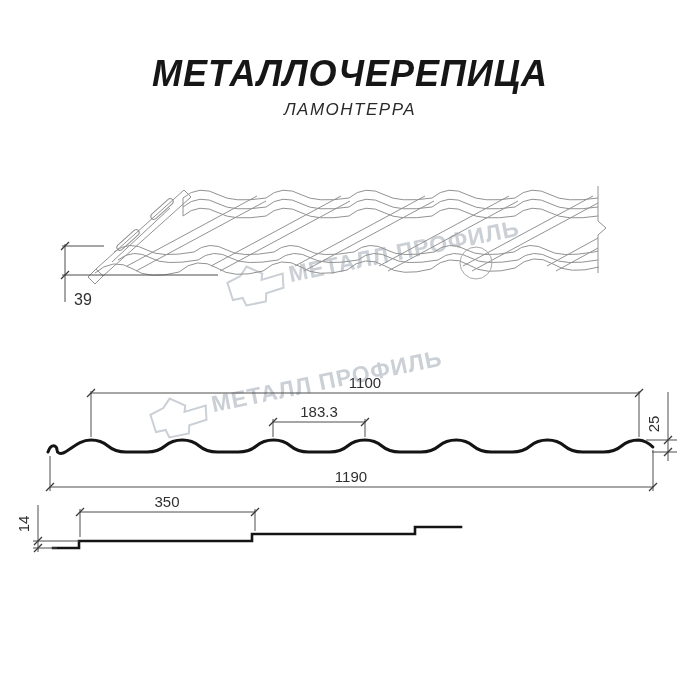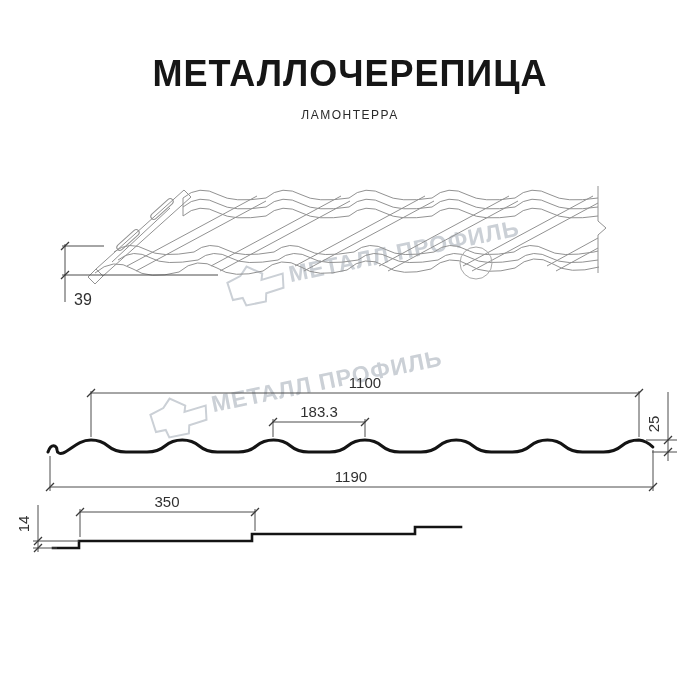--- a/index.html
+++ b/index.html
@@ -8,32 +8,33 @@
     width:700px;height:700px;
     background:#ffffff;
     overflow:hidden;
     font-family:"Liberation Sans", sans-serif;
   }
   .header{
     position:absolute;
     top:56px;left:0;width:700px;
     text-align:center;
     z-index:2;
+    font-style:italic;
   }
   .header h1{
     margin:0;
     font-size:36px;
     line-height:36px;
     font-weight:700;
     letter-spacing:1px;
     color:#161616;
   }
   .header .subtitle{
-    margin-top:16px;
-    font-size:12px;
+    margin-top:8px;
+    font-size:17px;
     font-weight:400;
     letter-spacing:1.5px;
     color:#2a2a2a;
   }
   svg.drawing{
     position:absolute;
     top:0;left:0;
     z-index:1;
   }
   .thin{stroke:#929292;stroke-width:1;fill:none;}

